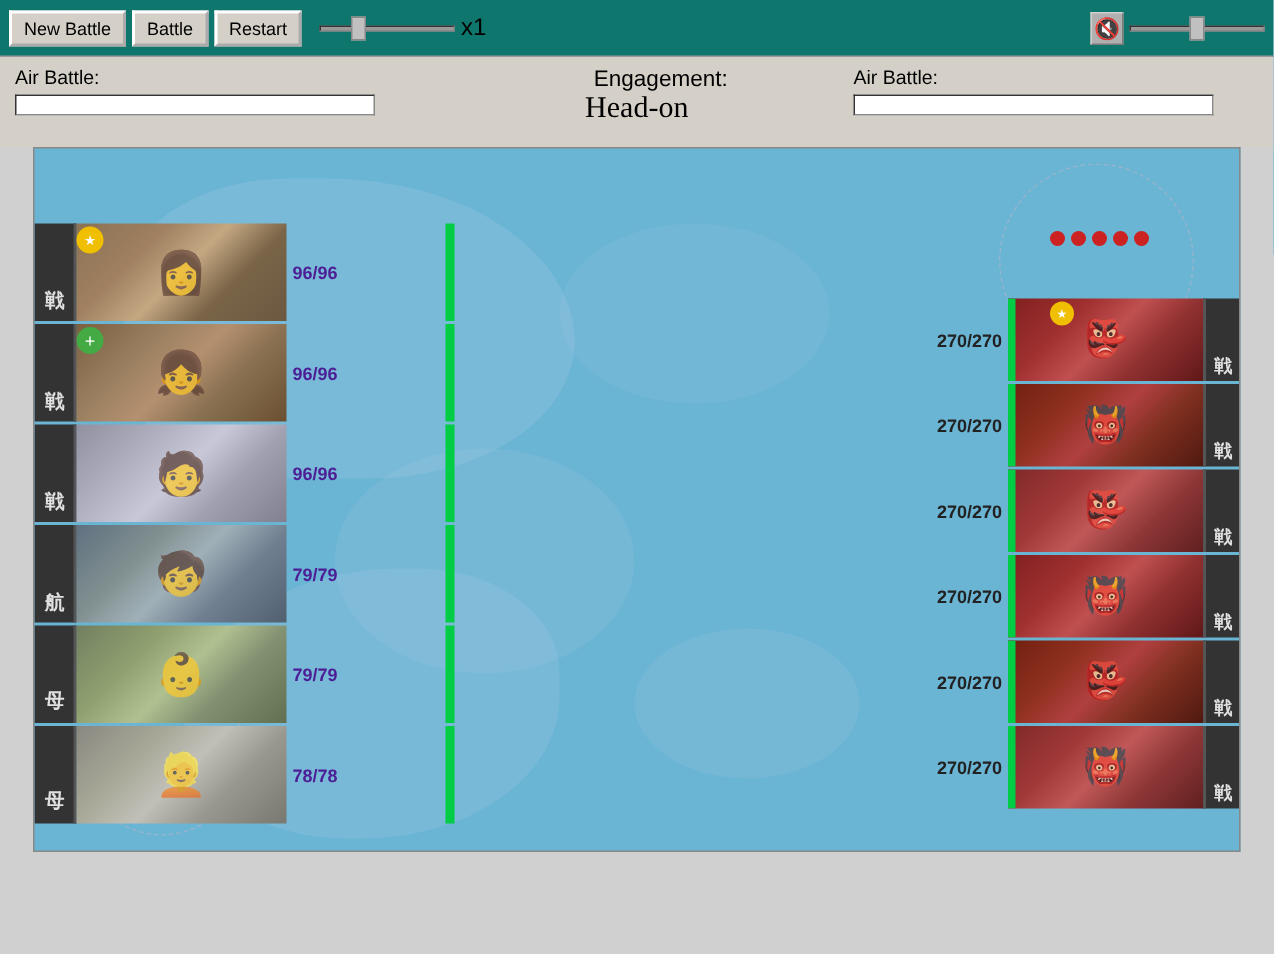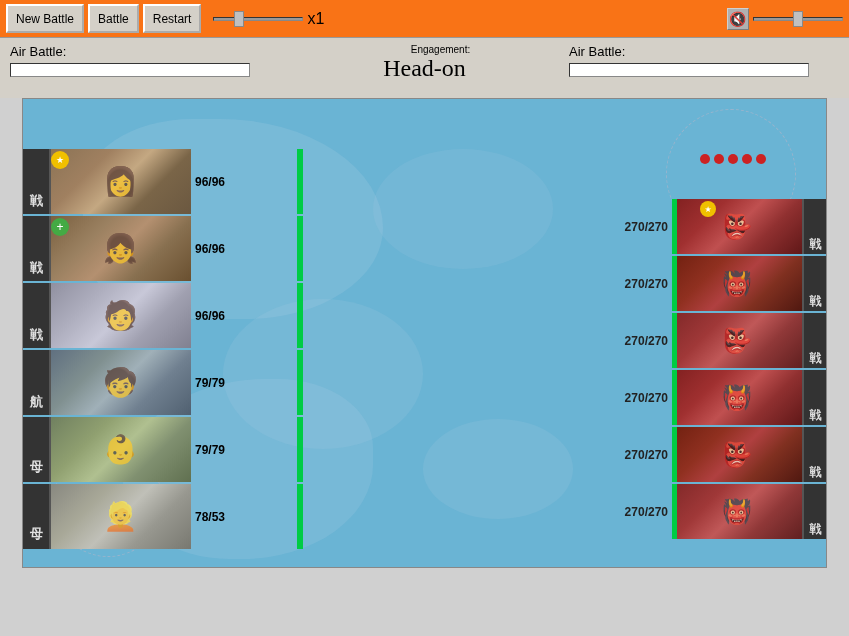--- a/index.html
+++ b/index.html
@@ -1,22 +1,23 @@
 <!DOCTYPE html>
 <html><head>
   <meta charset="utf-8">
   <style>
     * { margin: 0; padding: 0; box-sizing: border-box; }
     body { width: 849px; height: 636px; background: #d0d0d0; font-family: Arial, sans-serif; font-size: 12px; overflow: hidden; }
 
     
     #toolbar {
       display: flex;
+      align-items: center;
       height: 38px;
-      background: #f97316;
+      background: #0f766e;
       border-bottom: 1px solid #999;
       padding: 4px 6px;
       gap: 4px;
     }
     .toolbar-btn {
       background: #d4d0c8;
       border: 2px outset #fff;
       padding: 3px 8px;
       cursor: pointer;
       font-size: 12px;
@@ -85,22 +86,22 @@
       background: #fff;
       border: 1px inset #888;
       margin-top: 4px;
     }
     .engagement-center {
       position: absolute;
       left: 50%;
       transform: translateX(-50%);
       text-align: center;
     }
-    .engagement-label { font-size: 10px; padding-left: 32px; }
-    .engagement-value { font-size: 24px; font-family: Georgia, serif; }
+    .engagement-label { font-size: 15px; padding-left: 32px; }
+    .engagement-value { font-size: 20px; font-family: Georgia, serif; }
     .air-battle-right {
       margin-left: auto;
       width: 270px;
     }
     .air-battle-bar-right {
       width: 240px;
       height: 14px;
       background: #fff;
       border: 1px inset #888;
       margin-top: 4px;
@@ -181,21 +182,21 @@
       position: absolute;
       right: 0;
       top: 0;
       width: 6px;
       height: 65px;
       background: #00cc44;
     }
     .ship-hp {
       margin-left: 4px;
       font-size: 12px;
-      color: #000000;
+      color: #4c1d95;
       font-weight: bold;
       white-space: nowrap;
     }
     .ship-badge {
       position: absolute;
       top: 2px;
       left: 28px;
       width: 18px;
       height: 18px;
       border-radius: 50%;
@@ -397,21 +398,21 @@
       <div class="ship-green-bar"></div>
       <span class="ship-hp">79/79</span>
     </div>
 
     <div class="ship-card">
       <div class="ship-tag">母</div>
       <div class="ship-portrait-inner portrait-6">
         <span style="font-size:28px;opacity:0.7;">👱</span>
       </div>
       <div class="ship-green-bar"></div>
-      <span class="ship-hp">78/53</span>
+      <span class="ship-hp">78/78</span>
     </div>
   </div>
 
   <div class="fleet-right">
 
     <div class="ship-card-right">
       <div class="ship-tag-right">戦</div>
       <div class="ship-portrait-right portrait-e1" style="position:relative;display:flex;align-items:center;justify-content:center;">
         <span style="font-size:24px;opacity:0.7;">👺</span>
         <div class="ship-green-bar-right"></div>

